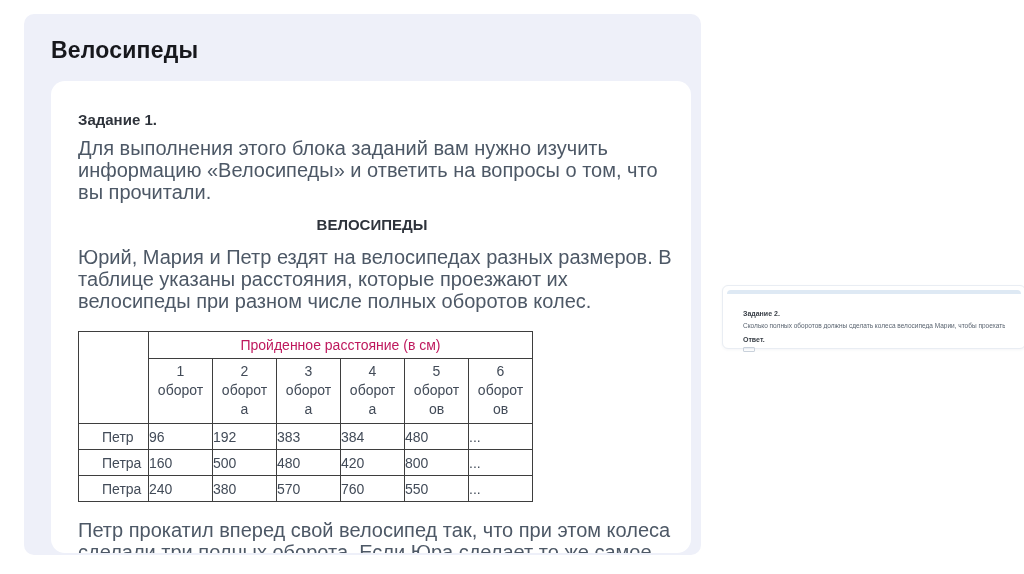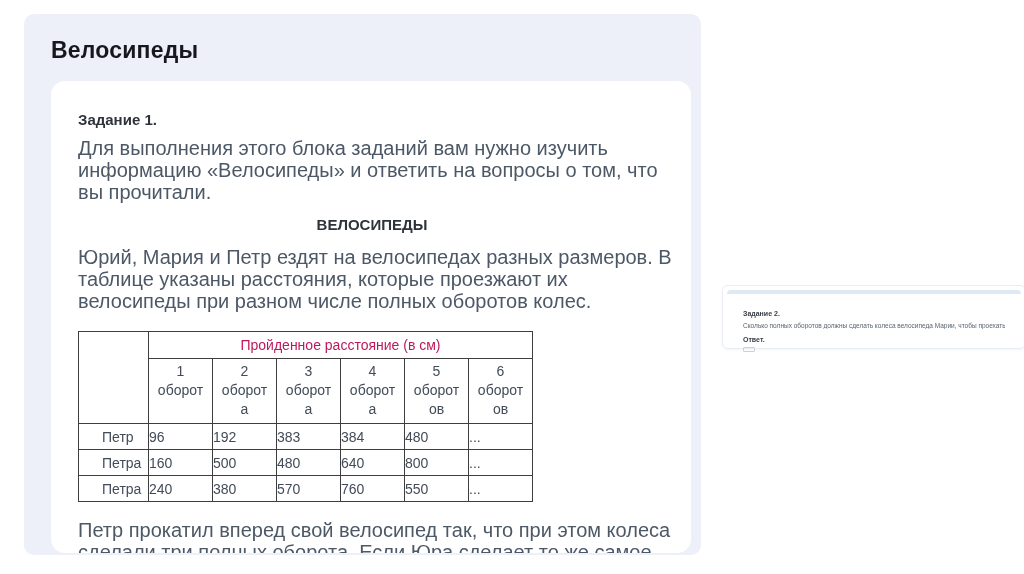--- a/index.html
+++ b/index.html
@@ -115,21 +115,21 @@
         <td class="val">383</td>
         <td class="val">384</td>
         <td class="val">480</td>
         <td class="val">...</td>
       </tr>
       <tr>
         <td class="row-label">Петра</td>
         <td class="val">160</td>
         <td class="val">500</td>
         <td class="val">480</td>
-        <td class="val">640</td>
+        <td class="val">420</td>
         <td class="val">800</td>
         <td class="val">...</td>
       </tr>
       <tr>
         <td class="row-label">Петра</td>
         <td class="val">240</td>
         <td class="val">380</td>
         <td class="val">570</td>
         <td class="val">760</td>
         <td class="val">550</td>

